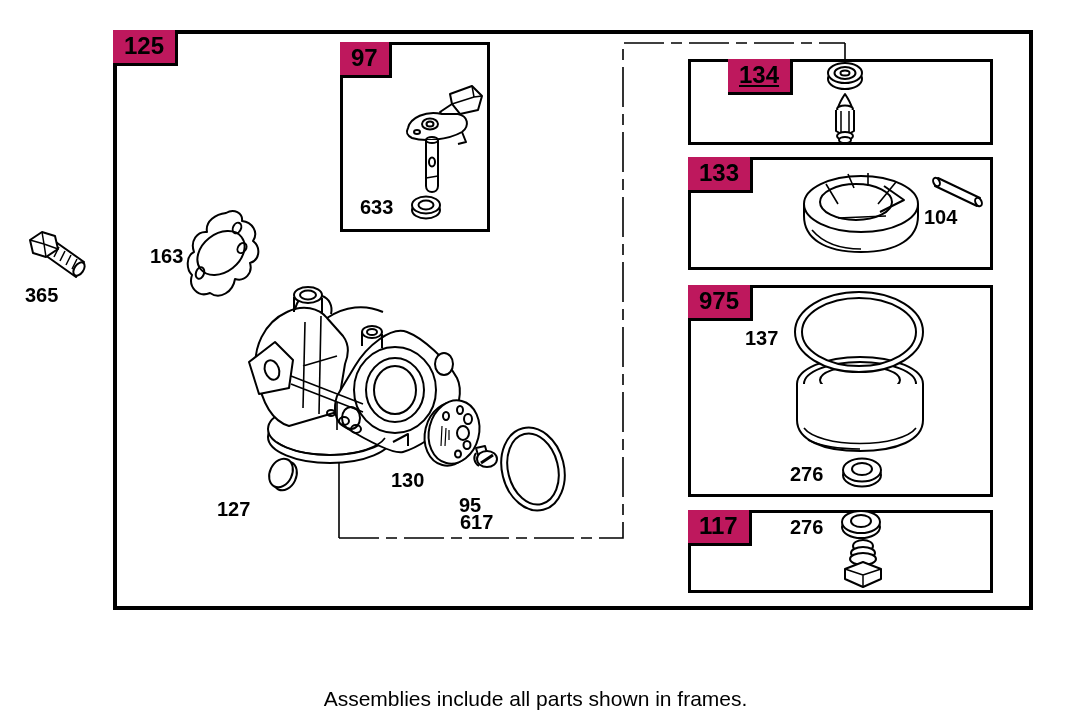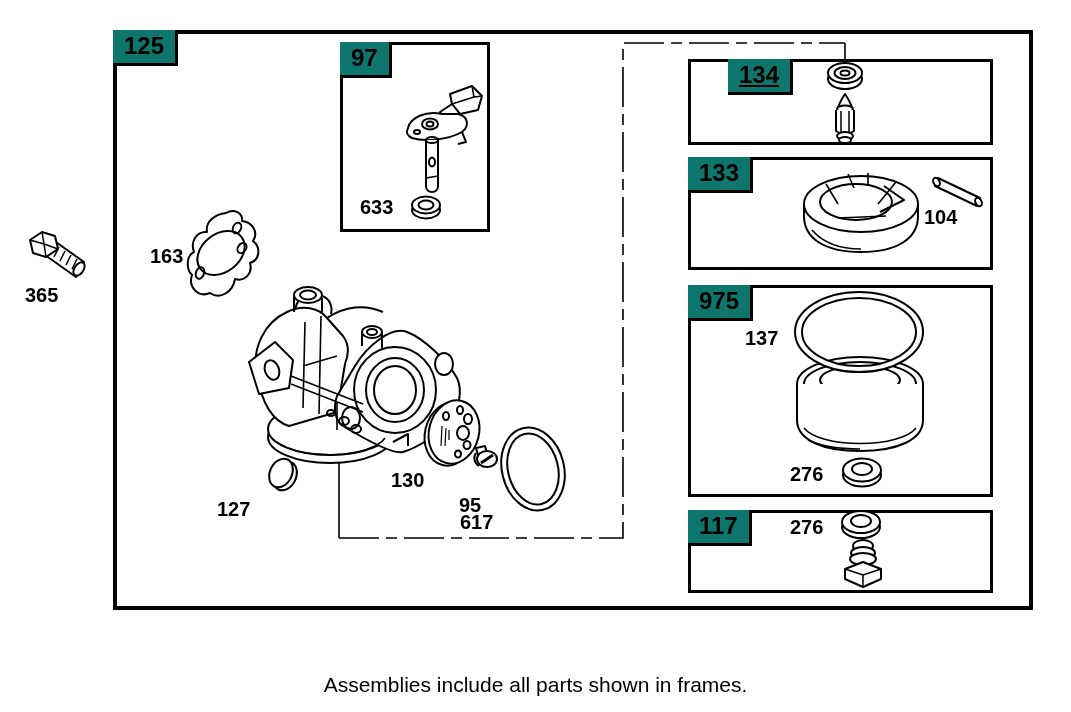--- a/index.html
+++ b/index.html
@@ -1,20 +1,20 @@
 <!DOCTYPE html>
 <html><head>
 <meta charset="utf-8">
 <style>
   html,body{margin:0;padding:0;background:#ffffff;}
   .canvas{position:relative;width:1071px;height:712px;background:#ffffff;
           font-family:"Liberation Sans",sans-serif;overflow:hidden;}
   .frame{position:absolute;border:3px solid #000;background:transparent;box-sizing:border-box;}
   .frame.main{border-width:4px;}
-  .label-box{position:absolute;top:0;left:0;background:#0f766e;
+  .label-box{position:absolute;top:0;left:0;background:#be185d;
              border-right:3px solid #000;border-bottom:3px solid #000;
              padding:2px 11px 3px 11px;font-weight:bold;font-size:24px;line-height:28px;color:#000;}
   .plabel{position:absolute;font-weight:bold;font-size:20px;line-height:26px;color:#000;white-space:nowrap;}
   .caption{position:absolute;left:0;right:0;text-align:center;font-size:21px;color:#000;}
   svg.part{position:absolute;overflow:visible;}
   svg.part *{vector-effect:none;}
 </style>
 </head>
 <body>
 
@@ -222,15 +222,15 @@
       <ellipse cx="25" cy="11" rx="10" ry="6"></ellipse>
       <ellipse cx="27" cy="36" rx="10" ry="6"></ellipse>
       <ellipse cx="27" cy="43" rx="12" ry="6"></ellipse>
       <ellipse cx="27" cy="49" rx="13" ry="6"></ellipse>
       <path d="M9,59 L27,52 L45,59 L45,69 L27,77 L9,69 Z"></path>
       <path d="M9,59 L27,65 L45,59 M27,65 L27,77" fill="none" stroke-width="1.5"></path>
     </g>
   </svg>
   <div class="plabel" style="left:790px;top:514px;">276</div>
 
-  <div class="caption" style="top:673px;">Assemblies include all parts shown in frames.</div>
+  <div class="caption" style="top:687px;">Assemblies include all parts shown in frames.</div>
 
 </div>
 
 </body></html>

